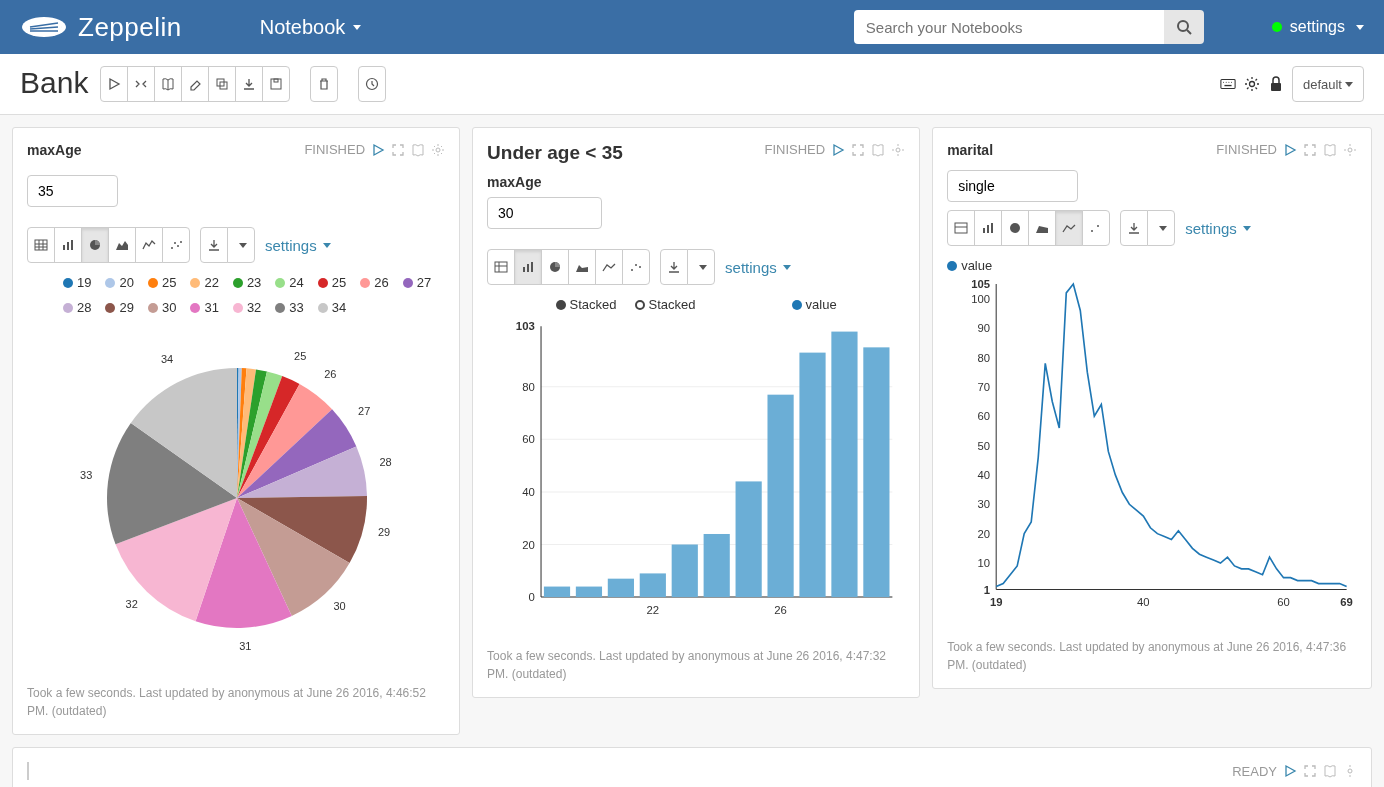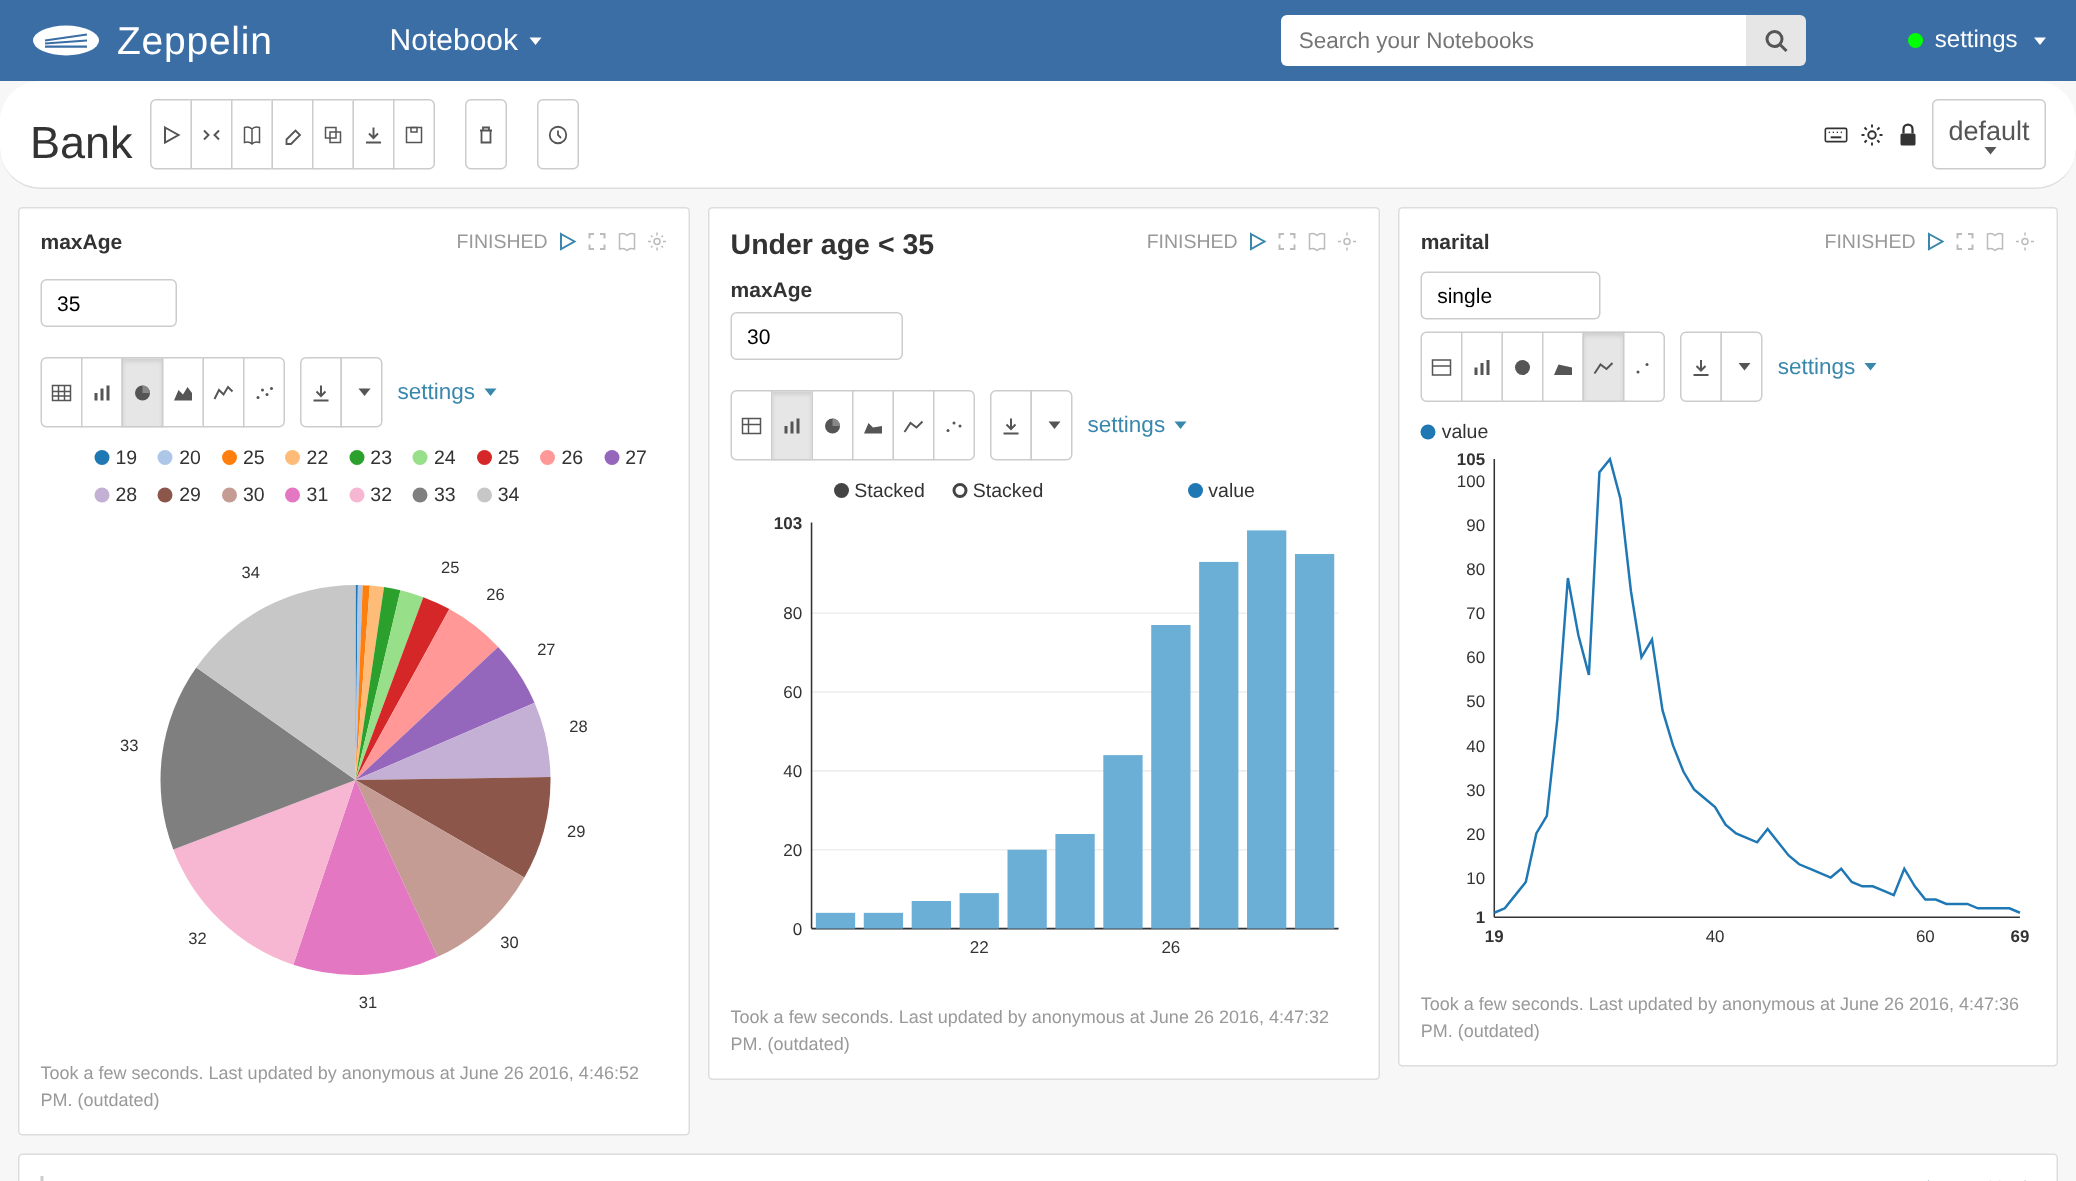--- a/index.html
+++ b/index.html
@@ -8,24 +8,24 @@
 .logo-wrap { display: flex; align-items: center; gap: 10px; }
 .logo-text { font-size: 26px; font-weight: 400; letter-spacing: 0.5px; }
 .logo-icon { width: 48px; height: 28px; }
 .nav-menu { margin-left: 30px; font-size: 20px; cursor: pointer; display: flex; align-items: center; gap: 5px; }
 .spacer { flex: 1; }
 .search-wrap { display: flex; }
 .search-input { width: 310px; height: 34px; border: none; padding: 0 12px; font-size: 15px; border-radius: 4px 0 0 4px; }
 .search-btn { width: 40px; height: 34px; background: #e6e6e6; border: none; border-radius: 0 4px 4px 0; cursor: pointer; display:flex; align-items:center; justify-content:center; }
 .user-wrap { margin-left: 20px; display: flex; align-items: center; gap: 8px; font-size: 16px; cursor:pointer; }
 .green-dot { width: 10px; height: 10px; background: #0f0; border-radius: 50%; }
-.toolbar { background: #fff; padding: 12px 20px; display: flex; align-items: flex-end; border-bottom: 1px solid #ddd; border-radius: 27px; }
+.toolbar { background: #fff; padding: 12px 20px; display: flex; align-items: flex-start; border-bottom: 1px solid #ddd; }
 .note-title { font-size: 30px; font-weight: 400; margin-right: 12px; }
 .btn-group { display: inline-flex; }
-.btn { border: 1px solid #ccc; background: #fff; height: 47px; min-width: 28px; padding: 0 6px; display: flex; align-items: center; justify-content: center; cursor: pointer; font-size: 18px; color: #555; flex-direction: column; }
+.btn { border: 1px solid #ccc; background: #fff; height: 36px; min-width: 28px; padding: 0 6px; display: flex; align-items: center; justify-content: center; cursor: pointer; font-size: 13px; color: #555; }
 .btn-group .btn:not(:first-child) { margin-left: -1px; }
 .btn-group .btn:first-child { border-radius: 4px 0 0 4px; }
 .btn-group .btn:last-child { border-radius: 0 4px 4px 0; }
 .btn.single { border-radius: 4px; }
 .notebook-row { display: flex; gap: 12px; padding: 12px; align-items: flex-start; }
 .paragraph { background: #fff; border: 1px solid #ddd; border-radius: 3px; padding: 14px; flex: 1; min-width: 0; }
 .para-header { display: flex; align-items: flex-start; justify-content: space-between; margin-bottom: 10px; }
 .para-title { font-size: 19px; font-weight: 600; }
 .para-status { display: flex; align-items: center; gap: 6px; color: #999; font-size: 13px; }
 .form-input { border: 1px solid #ccc; border-radius: 4px; height: 32px; padding: 0 10px; font-size: 14px; margin: 5px 0 12px 0; }
@@ -486,21 +486,21 @@
         <svg class="icon-sm" viewBox="0 0 14 14">
             <path d="M2 2 Q5 1 7 3 Q9 1 12 2 V12 Q9 11 7 13 Q5 11 2 12 Z" fill="none" stroke="#bbb"></path>
           </svg>
         <svg class="icon-sm" viewBox="0 0 14 14">
             <circle cx="7" cy="7" r="2" fill="none" stroke="#bbb"></circle>
             <path d="M7 1 V3 M7 11 V13 M1 7 H3 M11 7 H13" stroke="#bbb"></path>
           </svg>
       </div>
     </div>
     <div class="select-wrap">
-      <select class="form-select" style="width:120px">
+      <select class="form-select" style="width:131px">
         <option>single</option>
       </select>
     </div>
 
     <div class="chart-btns">
       <div class="btn-group">
         <button class="btn">
             <svg class="icon-sm" viewBox="0 0 14 14">
               <rect x="1" y="2" width="12" height="10" fill="none" stroke="#555"></rect>
               <line x1="1" y1="6" x2="13" y2="6" stroke="#555"></line>

